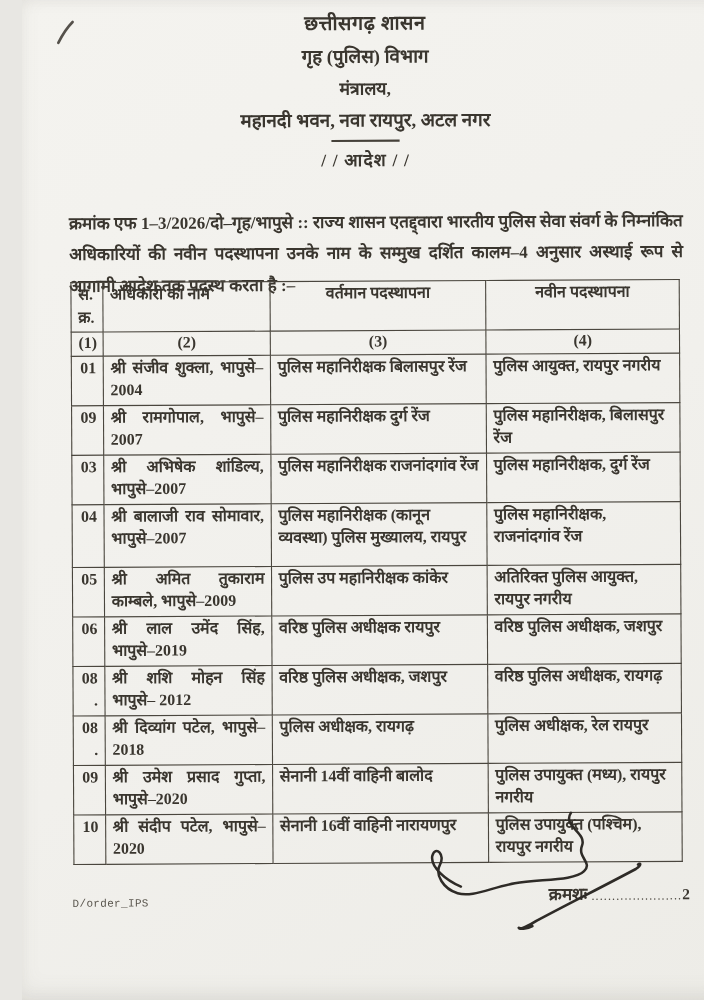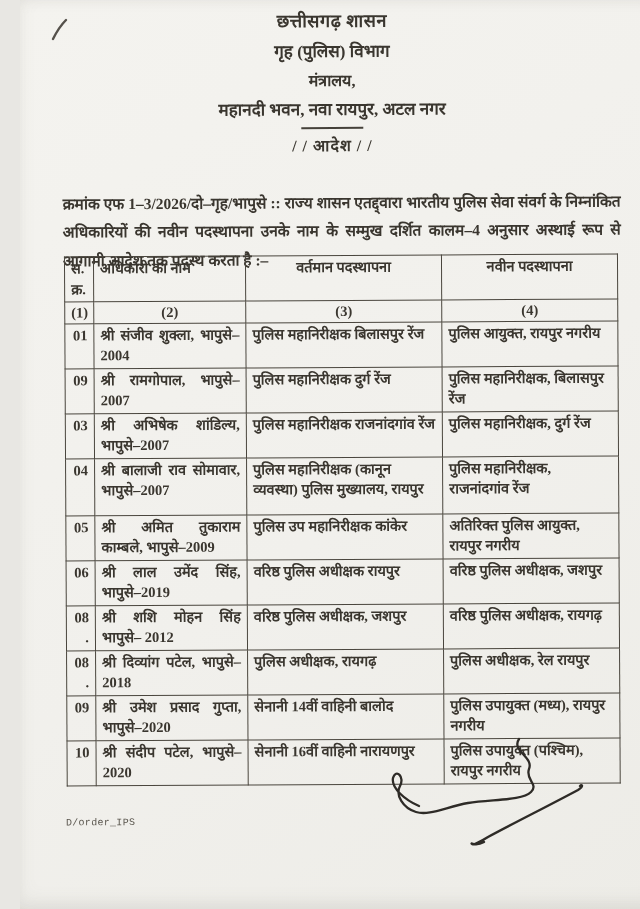--- a/index.html
+++ b/index.html
@@ -158,20 +158,24 @@
         <td class="sn pre">10</td>
         <td class="name">श्री संदीप पटेल, भापुसे–2020</td>
         <td>सेनानी 16वीं वाहिनी नारायणपुर</td>
         <td>पुलिस उपायुक्त (पश्चिम), रायपुर नगरीय</td>
       </tr>
     </tbody>
       </table>
 
     <div class="foot-note">D/order_IPS</div>
 
+    <div class="kramashah">
+      <span>क्रमशः</span>
+      <span class="dots">......................</span><span class="pageno">2</span>
+    </div>
 
   </div>
 
   <svg class="ink" width="640" height="909" viewBox="0 0 640 909">
 
     <path d="M 33,39 C 36,33 41,25 46,20" fill="none" stroke="#55514b" stroke-width="2.4" stroke-linecap="round"></path>
 
     <path d="M 499,739 C 491,751 514,757 509,769 C 505,780 519,784 511,792 C 502,801 471,799 448,803 C 426,807 409,816 396,812 C 383,808 375,795 380,786 C 385,777 376,768 373,778 C 371,788 385,800 399,806" fill="none" stroke="#2e2b27" stroke-width="2.3" stroke-linecap="round"></path>
 
     <path d="M 560,786 C 562,784 564,786 558,790 C 530,805 494,823 468,837 C 460,842 453,845 452,844 C 450,842 455,847 464,842" fill="none" stroke="#2e2b27" stroke-width="2.4" stroke-linecap="round"></path>

